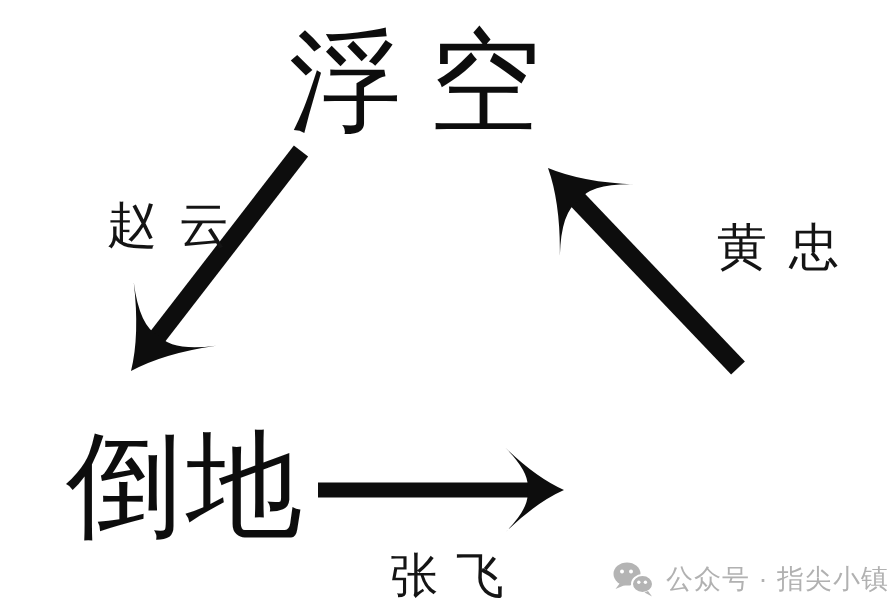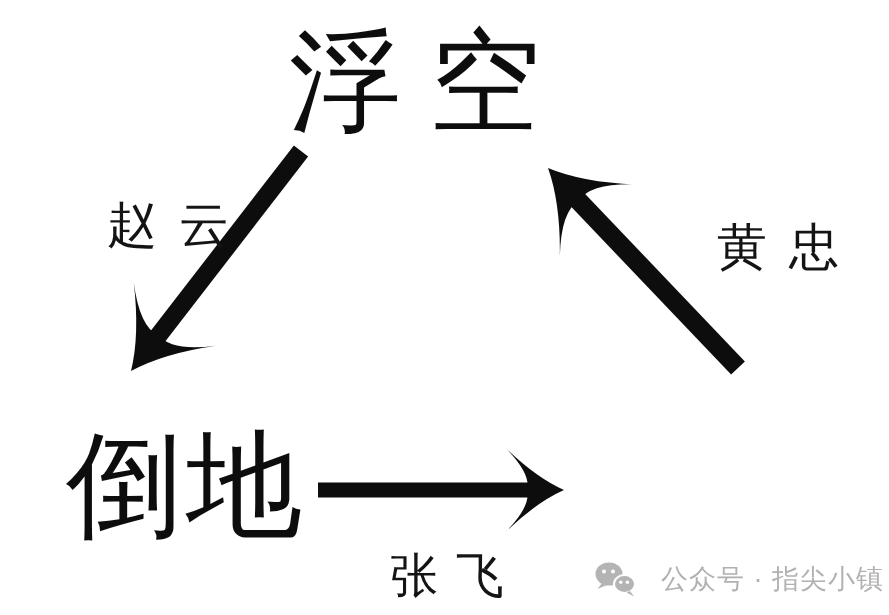--- a/index.html
+++ b/index.html
@@ -52,25 +52,25 @@
   #label-zhaoyun   { left: 107px; top: 200px; }
   #label-huangzhong{ left: 717px; top: 226px; font-family: Liberation Mono, monospace; }
   #label-zhangfei  { left: 367px; top: 552px; font-size: 48px; letter-spacing: 18px; margin-left: 23px; }
   #arrow-layer {
     position: absolute;
     left: 0;
     top: 0;
   }
   #watermark {
     position: absolute;
-    left: 593px;
+    left: 611px;
     top: 560px;
     display: flex;
     align-items: center;
-    gap: 22px;
+    gap: 9px;
     font-family: "Liberation Sans", "DejaVu Sans", sans-serif;
   }
   #watermark-text {
     font-size: 27px;
     line-height: 1;
     letter-spacing: 1px;
     color: #b1b1b1;
     white-space: nowrap;
   }
 </style>

